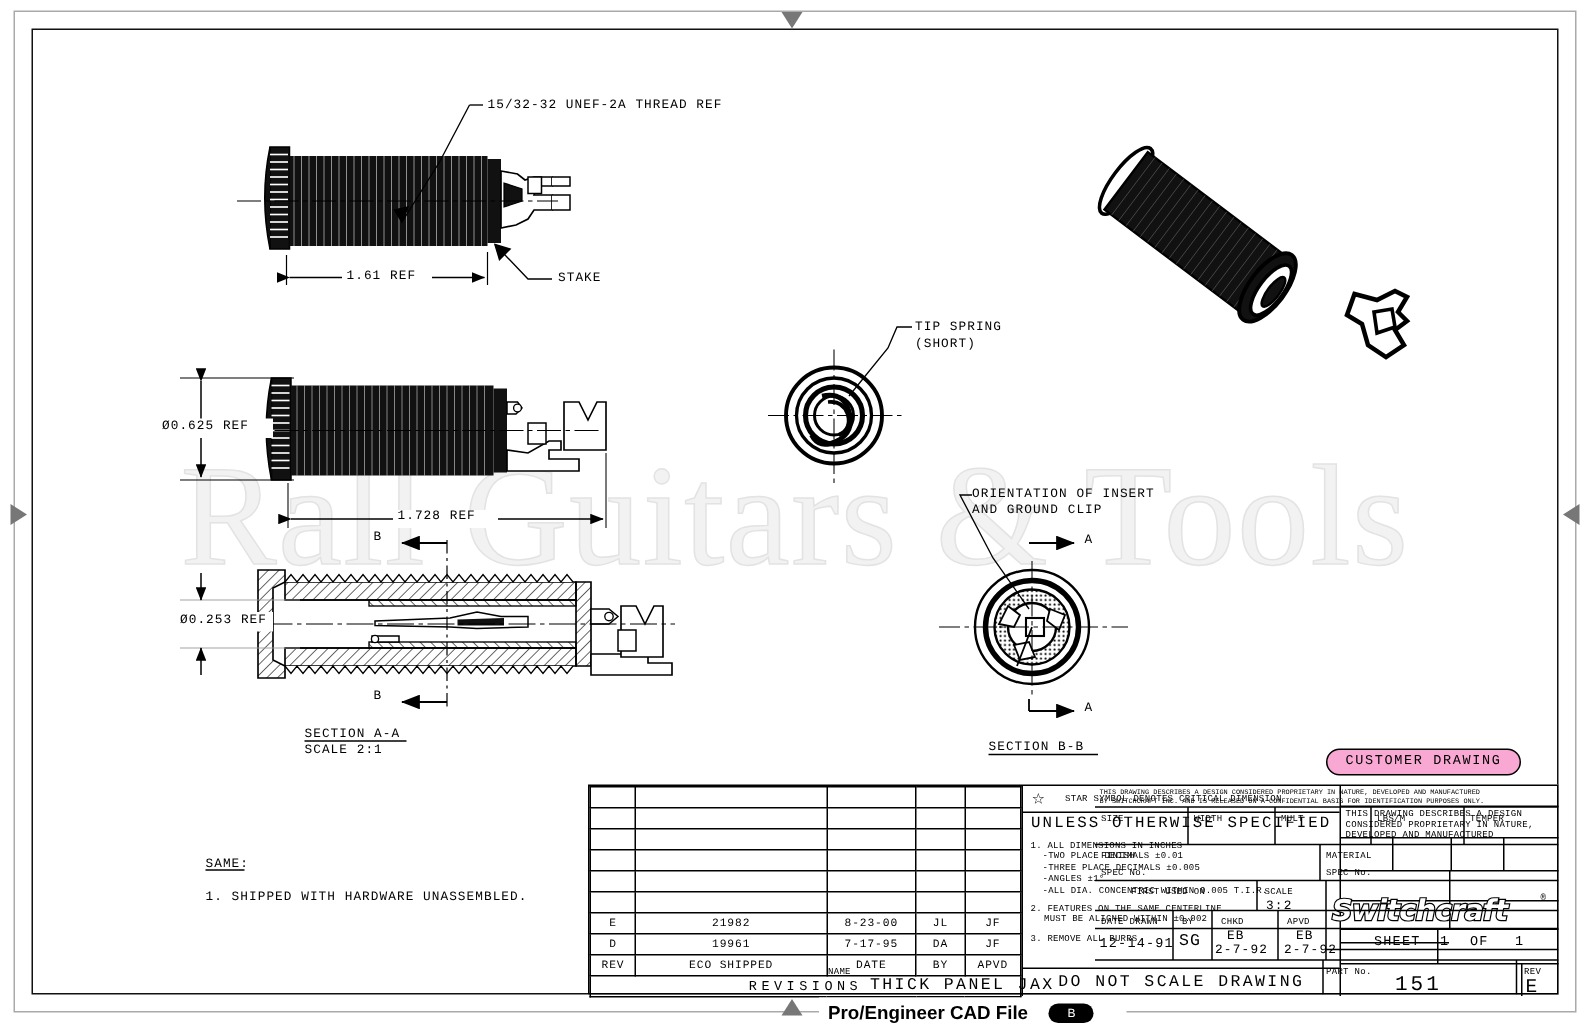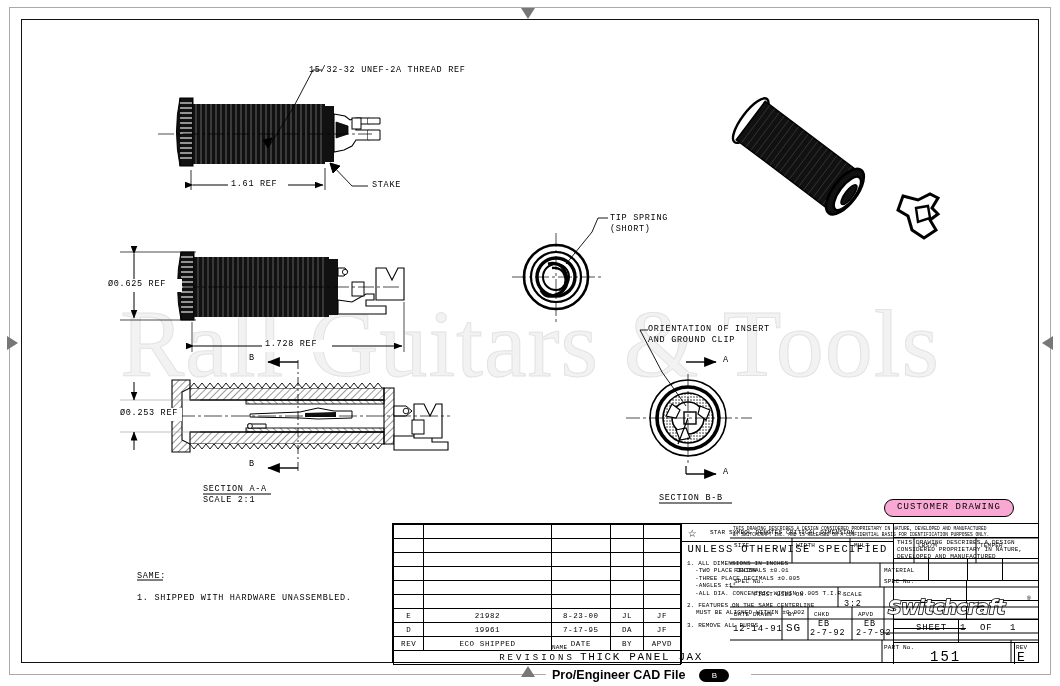--- a/index.html
+++ b/index.html
@@ -383,21 +383,21 @@
       <line x1="686" y1="362" x2="716" y2="362" stroke-width="1.4" marker-end="url(#ar)"></line>
       <line x1="686" y1="474" x2="716" y2="474" stroke-width="1.4" marker-end="url(#ar)"></line>
       <line x1="686" y1="466" x2="686" y2="474" stroke-width="1.2"></line>
 
       <line x1="659" y1="503" x2="732" y2="503" stroke-width="1"></line>
 
       <line x1="137" y1="580" x2="163" y2="580" stroke-width="1"></line>
     </g>
   </svg>
 
-  <div class="dtxt" style="left:309px;top:65px;text-align:right;">15/32-32 UNEF-2A THREAD REF</div>
+  <div class="dtxt" style="left:325px;top:65px;text-align:right;">15/32-32 UNEF-2A THREAD REF</div>
   <div class="dtxt" style="left:372px;top:180px;">STAKE</div>
   <div class="dtxt" style="left:231px;top:179px;">1.61 REF</div>
 
   <div class="dtxt" style="left:108px;top:279px;">Ø0.625 REF</div>
   <div class="dtxt" style="left:265px;top:339px;">1.728 REF</div>
 
   <div class="dtxt" style="left:120px;top:408px;">Ø0.253 REF</div>
 
   <div class="dtxt" style="left:610px;top:213px;">TIP SPRING</div>
   <div class="dtxt" style="left:610px;top:224px;">(SHORT)</div>
@@ -503,20 +503,21 @@
       <div id="notes-body">
         <div>1. ALL DIMENSIONS IN INCHES</div>
         <div style="padding-left:8px;">-TWO PLACE DECIMALS        ±0.01</div>
         <div style="padding-left:8px;">-THREE PLACE DECIMALS   ±0.005</div>
         <div style="padding-left:8px;">-ANGLES                               ±1°</div>
         <div style="padding-left:8px;">-ALL DIA. CONCENTRIC WITHIN 0.005 T.I.R.</div>
         <div style="margin-top:5px;">2. FEATURES ON THE SAME CENTERLINE</div>
         <div style="padding-left:9px;">MUST BE ALIGNED WITHIN ±0.002</div>
         <div style="margin-top:5px;">3. REMOVE ALL BURRS</div>
       </div>
+      <div id="dnsd">DO NOT SCALE DRAWING</div>
     </div>
 
     <div id="info">
 
       <div class="tbline" style="left:0;top:13px;width:145px;height:1px;"></div>
       <div class="tbline" style="left:0;top:34px;width:145px;height:1px;"></div>
       <div class="tbline" style="left:0;top:56px;width:145px;height:1px;"></div>
       <div class="tbline" style="left:0;top:76px;width:145px;height:1px;"></div>
       <div class="tbline" style="left:0;top:95px;width:145px;height:1px;"></div>
       <div class="tbline" style="left:0;top:118px;width:145px;height:1px;"></div>

